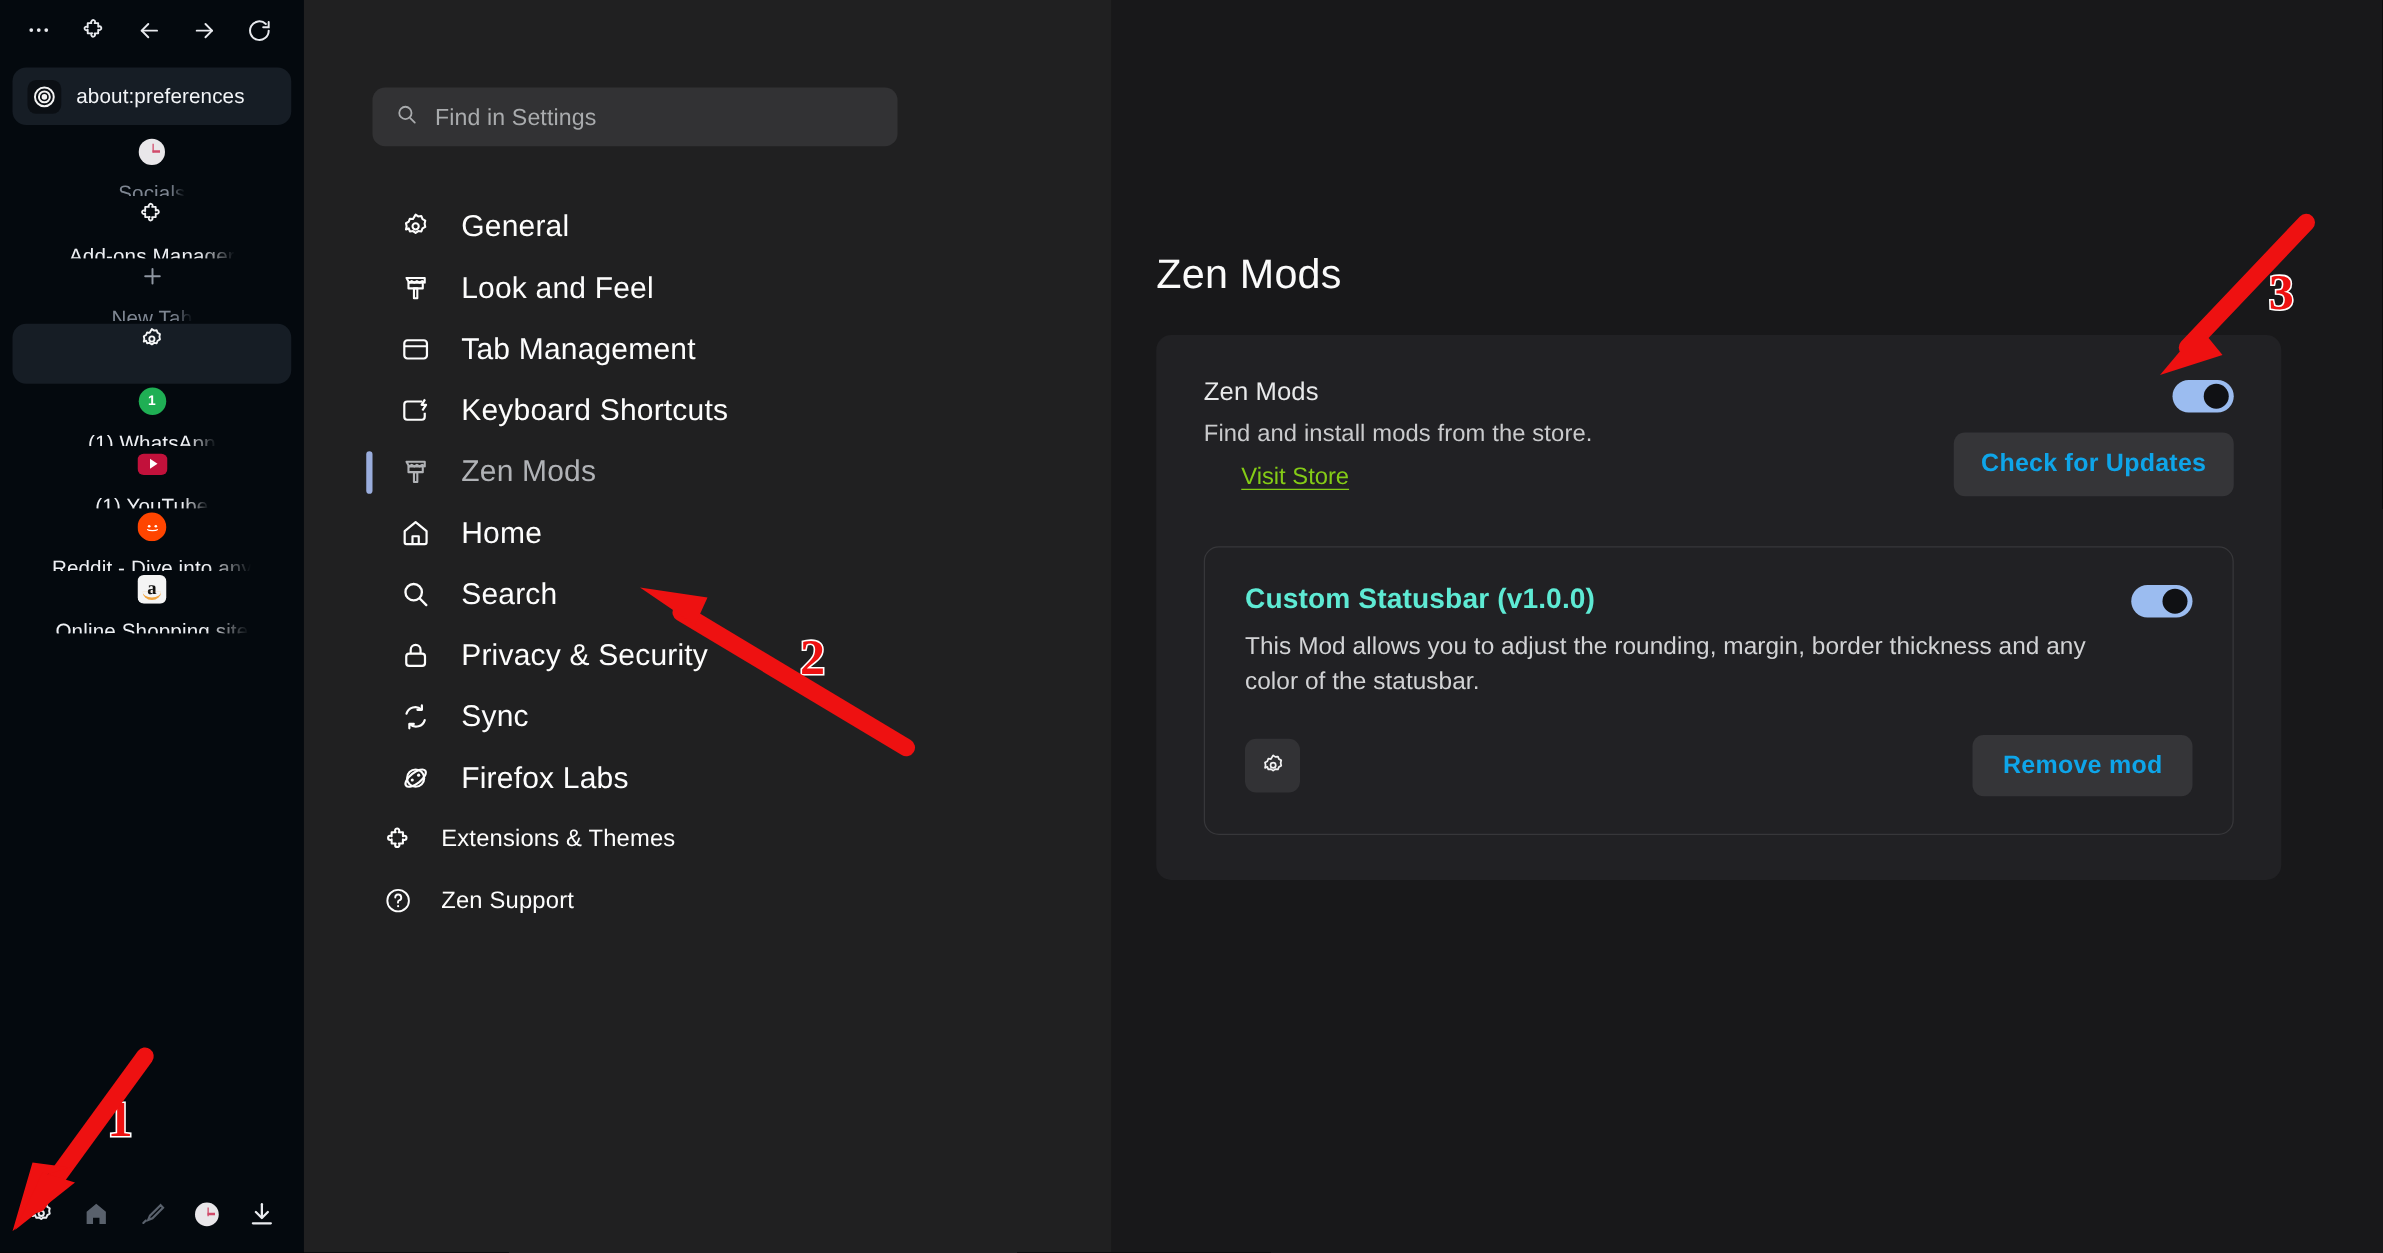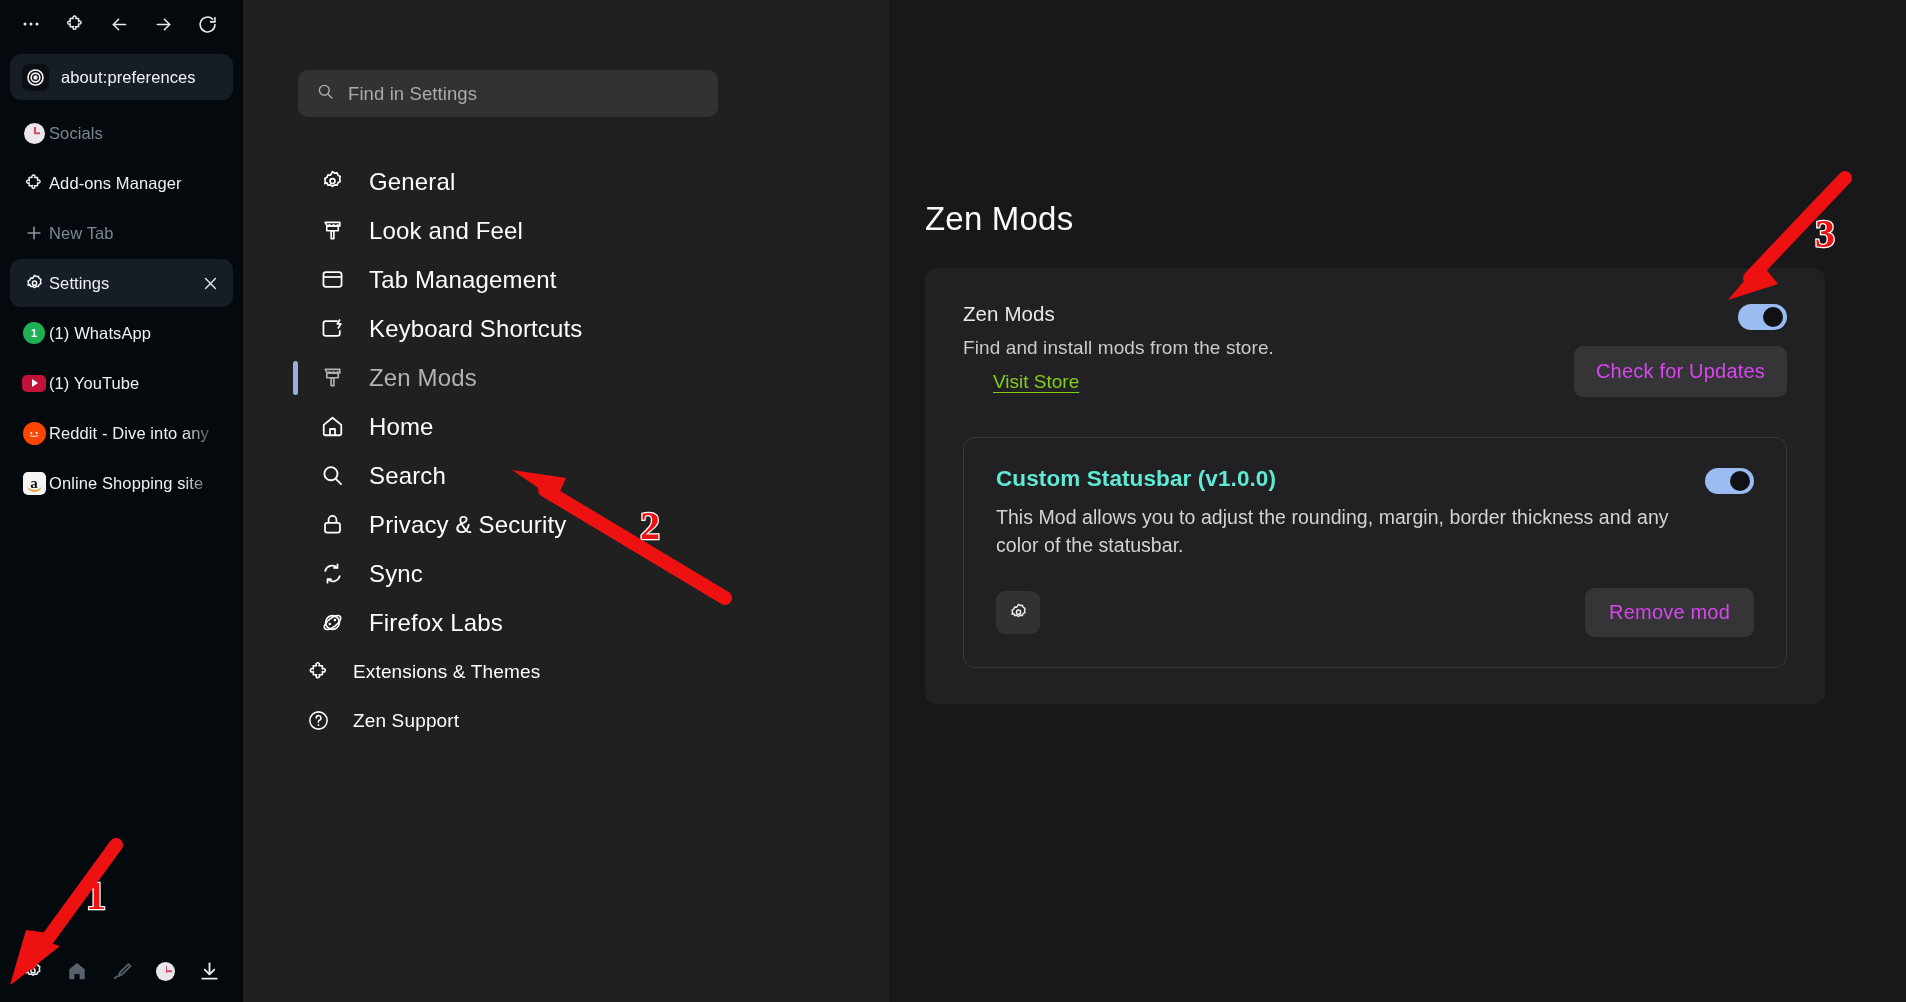--- a/index.html
+++ b/index.html
@@ -66,27 +66,28 @@
     color: #f2f4f7;
     white-space: nowrap;
     overflow: hidden;
     letter-spacing: .1px;
   }
 
   .tab-list { margin-top: 6px; display: flex; flex-direction: column; }
   .tab-item {
     display: flex;
     align-items: center;
-    gap: 3px;
+    gap: 13px;
     height: 48px;
     padding: 0 12px;
     margin: 1px 2px;
     border-radius: 11px;
     cursor: pointer;
     position: relative;
+    flex-direction: column;
   }
   .tab-item.active { background: #161d25; }
   .tab-item.dim .tab-label { color: #7e8692; }
   .tab-fav {
     width: 24px; height: 24px;
     flex: none;
     display: flex; align-items: center; justify-content: center;
     border-radius: 5px;
     font-size: 13px;
     overflow: hidden;
@@ -298,26 +299,26 @@
   .toggle .knob {
     position: absolute;
     top: 3px; right: 4px;
     width: 20px; height: 20px;
     border-radius: 50%;
     background: #101114;
   }
 
   .btn {
     background: #353538;
-    color: #d946ef;
+    color: #0ea5e9;
     border: none;
     border-radius: 9px;
     font-family: inherit;
     font-size: 20px;
-    font-weight: normal;
+    font-weight: bold;
     letter-spacing: .2px;
     cursor: pointer;
   }
   .btn-updates { padding: 14px 22px; margin-top: 16px; }
 
   .mod-card {
     margin-top: 40px;
     border: 1px solid #37373a;
     border-radius: 12px;
     padding: 28px 32px 30px 32px;

